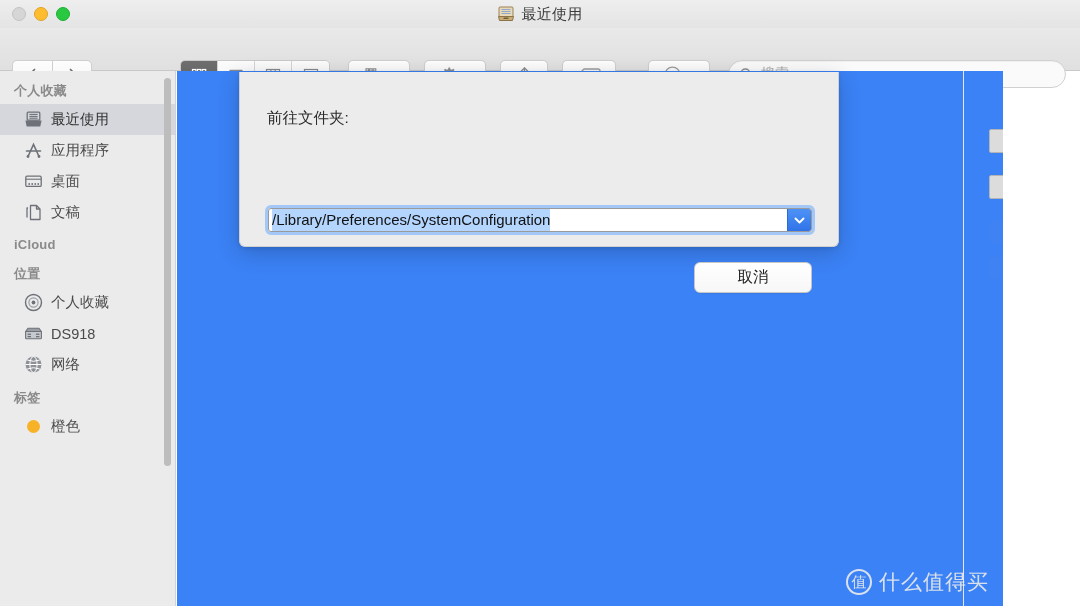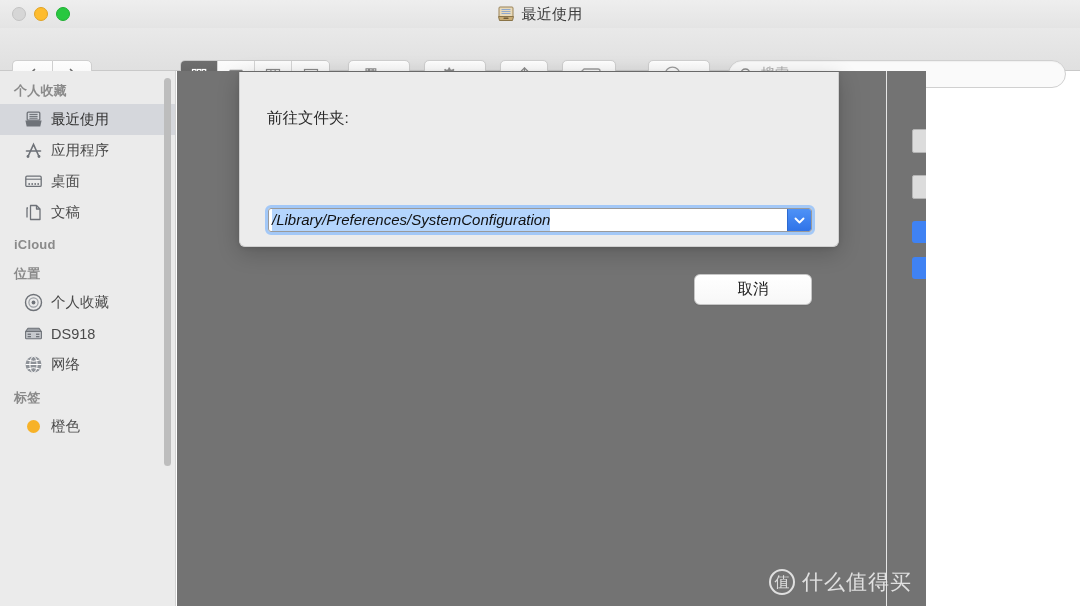--- a/index.html
+++ b/index.html
@@ -139,22 +139,22 @@
 
   .sb-scroll {
     position: absolute; top: 7px; right: 4px;
     width: 7px; height: 388px;
     background: #bdbdbd; border-radius: 4px;
   }
 
   
   .content {
     position: absolute; top: 71px; left: 177px;
-    width: 749px; height: 535px;
-    background: #737373;
+    width: 826px; height: 535px;
+    background: #3b82f6;
     overflow: hidden;
   }
   .clip-col {
     position: absolute; right: 0; top: 0;
     width: 40px; height: 100%;
     border-left: 1px solid #e6e6e6;
   }
   .clip-item {
     position: absolute; right: -16px;
     width: 30px; height: 26px;
@@ -209,21 +209,20 @@
     border-radius: 6px;
   }
   .combo {
     position: absolute; left: 3px; top: 3px;
     width: 544px; height: 24px;
     display: flex;
     background: #ffffff;
     border: 1px solid #9a9a9a;
     border-radius: 3px;
     overflow: hidden;
-    font-style: italic;
   }
   .combo-input {
     flex: 1; height: 100%;
     display: flex; align-items: center;
     padding-left: 3px;
     overflow: hidden;
   }
   .path-text {
     font-size: 15px; color: #111111;
     background: #b4d5fd;
@@ -232,21 +231,21 @@
     padding: 1px 0;
   }
   .combo-arrow {
     width: 24px; height: 100%;
     background: linear-gradient(#4e92f7, #2f73e8);
     border-left: 1px solid #2d6ad0;
     display: flex; align-items: center; justify-content: center;
   }
 
   .dlg-buttons {
-    position: absolute; right: 26px; top: 202px;
+    position: absolute; right: 26px; top: 190px;
     display: flex; gap: 21px;
   }
   .btn {
     height: 31px; min-width: 118px;
     border-radius: 6px;
     font-size: 15.5px;
     display: flex; align-items: center; justify-content: center;
   }
   .btn.cancel {
     background: linear-gradient(#ffffff, #f7f7f7);

